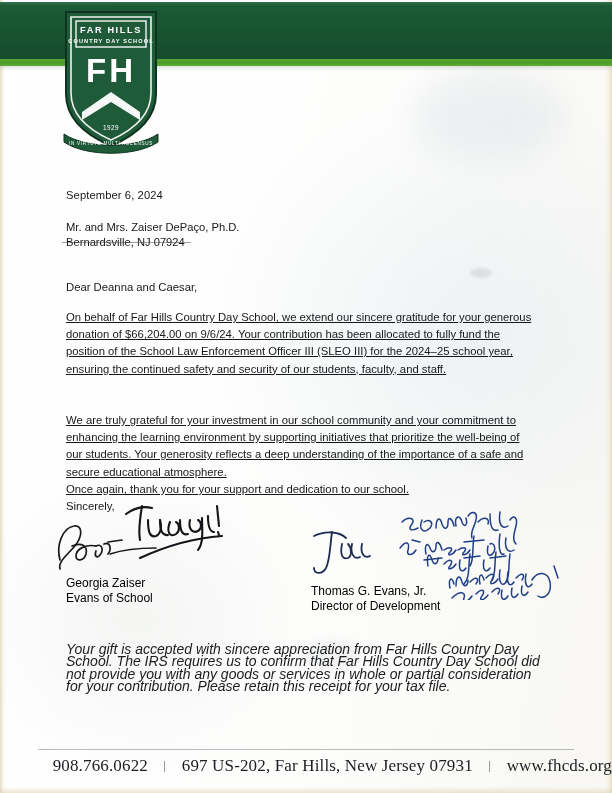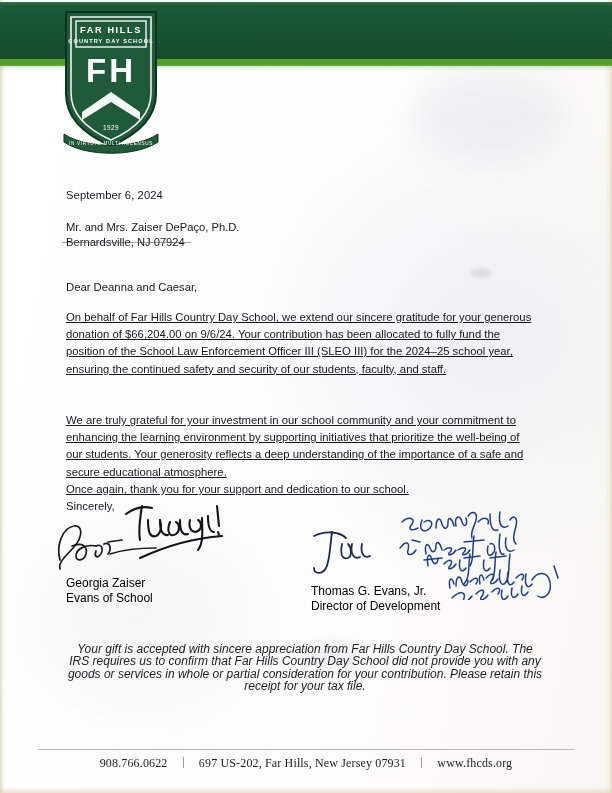--- a/index.html
+++ b/index.html
@@ -152,41 +152,40 @@
   .sig-georgia { left: 52px;  top: 516px; }
   .sig-thanks  { left: 118px; top: 498px; }
   .sig-thomas  { left: 306px; top: 526px; }
   .sig-note    { left: 398px; top: 508px; }
 
   
   .disclaimer {
     position: absolute;
     left: 66px; top: 643px;
     width: 478px;
-    font-size: 12px;
+    font-size: 14px;
     line-height: 12.4px;
     font-style: italic;
     color: #1a1c20;
-    text-align: center;
   }
 
   
   .footer-rule {
     position: absolute;
     left: 38px; top: 749px;
     width: 536px; height: 1px;
     background: #b9b9b9;
   }
   .footer {
     position: absolute;
     left: 0; top: 756px;
     width: 612px;
-    text-align: center;
+    text-align: right;
     font-family: "Liberation Serif", serif;
-    font-size: 12px;
+    font-size: 17px;
     color: #1b1d22;
     letter-spacing: .15px;
   }
   .footer .sep {
     display: inline-block;
     width: 1px; height: 11px;
     background: #9a9a9a;
     margin: 0 12px -1px 12px;
   }
 

